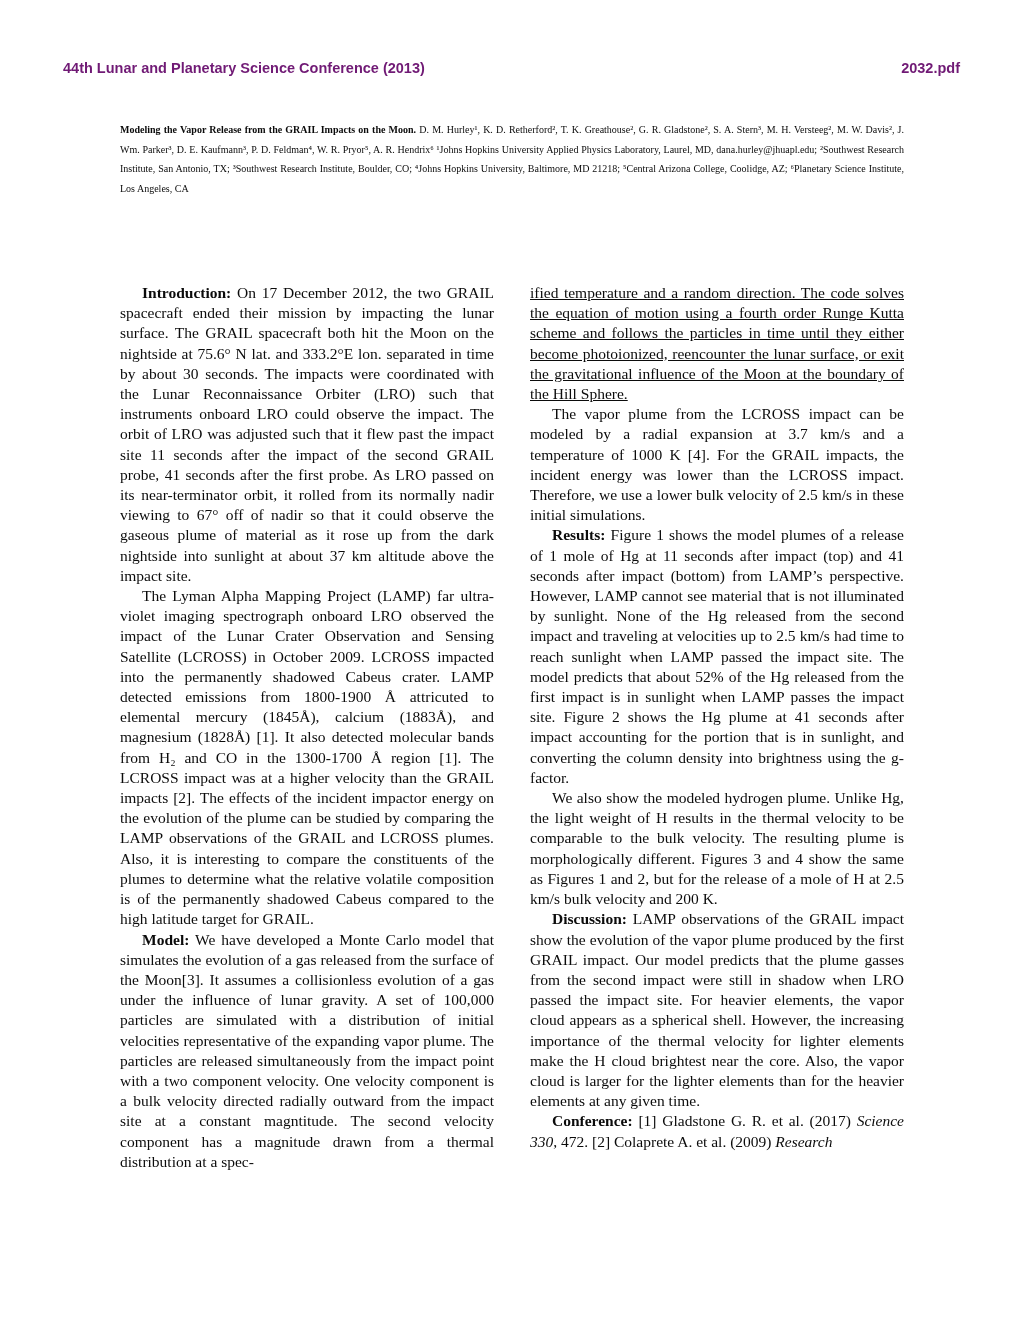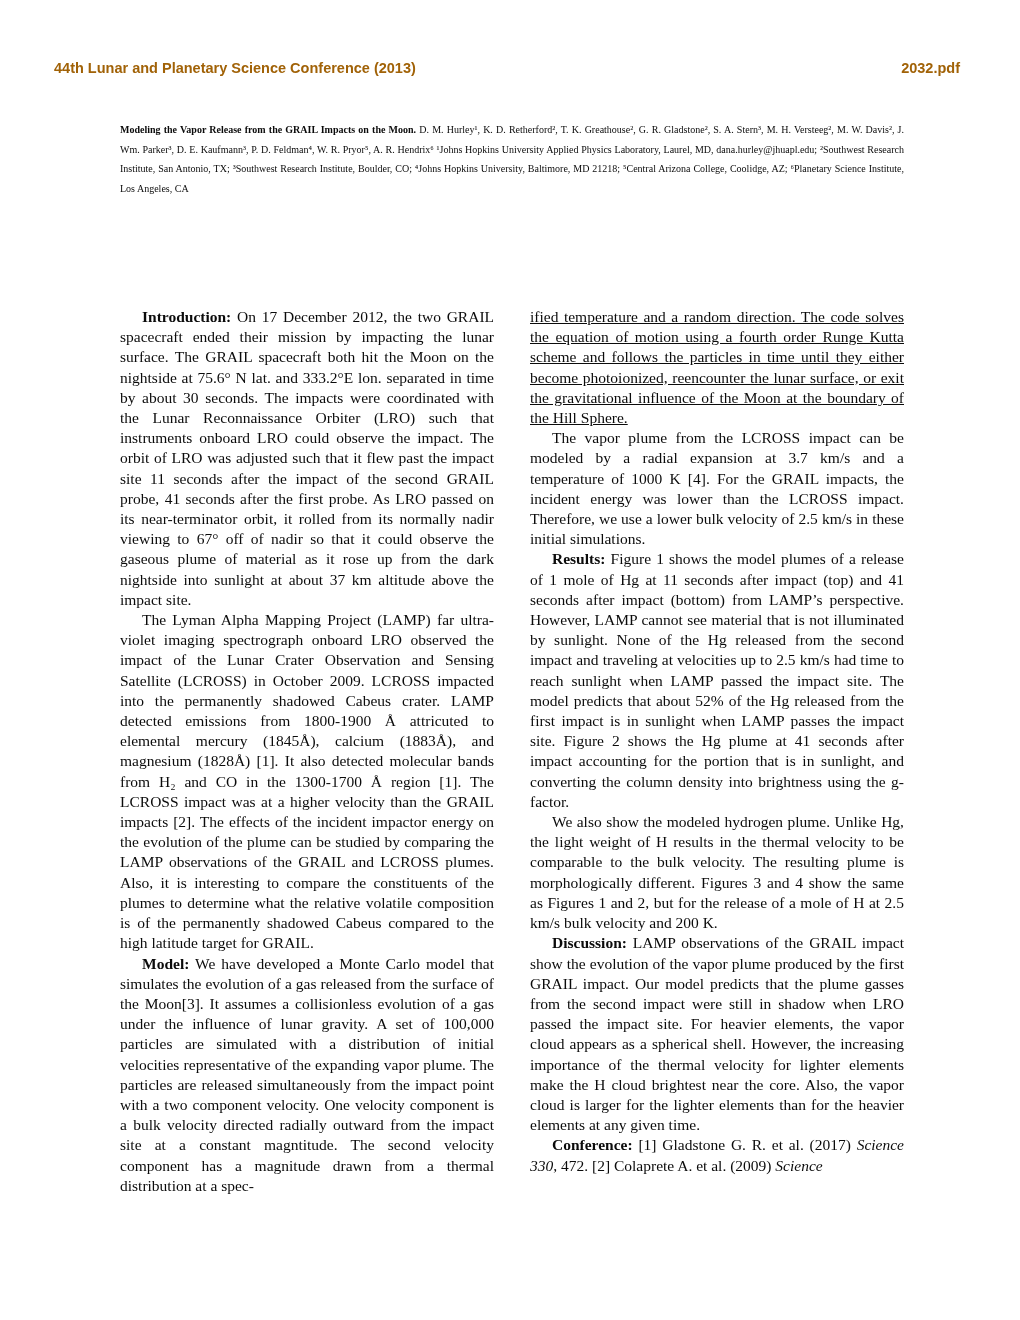--- a/index.html
+++ b/index.html
@@ -12,28 +12,28 @@
     width: 1020px;
     height: 1320px;
     background: #ffffff;
     color: #0b0b0b;
     font-family: "Liberation Serif", serif;
     overflow: hidden;
   }
   .running-header {
     position: absolute;
     top: 60px;
-    left: 54px;
+    left: 63px;
     right: 60px;
     display: flex;
     justify-content: space-between;
     font-family: "Liberation Sans", sans-serif;
     font-weight: bold;
     font-size: 14.5px;
-    color: #a16207;
+    color: #701a75;
   }
   .title-block {
     position: absolute;
     top: 120px;
     left: 120px;
     width: 784px;
     font-size: 10px;
     line-height: 19.6px;
     text-align: justify;
     hyphens: auto;
@@ -49,21 +49,20 @@
     width: 784px;
     display: flex;
     gap: 36px;
   }
   .col {
     width: 374px;
     font-size: 15.5px;
     line-height: 20.2px;
     text-align: justify;
     hyphens: auto;
-    margin-top: 24px;
     -webkit-hyphens: auto;
   }
   .col p {
     margin: 0;
     padding: 0;
     text-indent: 22px;
   }
   .col p.noindent {
     text-indent: 0;
     text-decoration: underline;
@@ -97,18 +96,18 @@
       <p><span>The Lyman Alpha Mapping Project (LAMP) far ultra-violet imaging spectrograph onboard LRO observed the impact of the Lunar Crater Observation and Sensing Satellite (LCROSS) in October 2009. LCROSS impacted into the permanently shadowed Cabeus crater. LAMP detected emissions from 1800-1900 Å attricuted to elemental mercury (1845Å), calcium (1883Å), and magnesium (1828Å) [1]. It also detected molecular bands from H₂ and CO in the 1300-1700 Å region [1]. The LCROSS impact was at a higher velocity than the GRAIL impacts [2]. The effects of the incident impactor energy on the evolution of the plume can be studied by comparing the LAMP observations of the GRAIL and LCROSS plumes. Also, it is interesting to compare the constituents of the plumes to determine what the relative volatile composition is of the permanently shadowed Cabeus compared to the high latitude target for GRAIL.</span></p>
       <p><span class="lead">Model:</span> <span>We have developed a Monte Carlo model that simulates the evolution of a gas released from the surface of the Moon[3]. It assumes a collisionless evolution of a gas under the influence of lunar gravity. A set of 100,000 particles are simulated with a distribution of initial velocities representative of the expanding vapor plume. The particles are released simultaneously from the impact point with a two component velocity. One velocity component is a bulk velocity directed radially outward from the impact site at a constant magntitude. The second velocity component has a magnitude drawn from a thermal distribution at a spec-</span></p>
     </div>
 
     <div class="col">
       <p class="noindent"><span>ified temperature and a random direction. The code solves the equation of motion using a fourth order Runge Kutta scheme and follows the particles in time until they either become photoionized, reencounter the lunar surface, or exit the gravitational influence of the Moon at the boundary of the Hill Sphere.</span></p>
       <p><span>The vapor plume from the LCROSS impact can be modeled by a radial expansion at 3.7 km/s and a temperature of 1000 K [4]. For the GRAIL impacts, the incident energy was lower than the LCROSS impact. Therefore, we use a lower bulk velocity of 2.5 km/s in these initial simulations.</span></p>
       <p><span class="lead">Results:</span> <span>Figure 1 shows the model plumes of a release of 1 mole of Hg at 11 seconds after impact (top) and 41 seconds after impact (bottom) from LAMP’s perspective. However, LAMP cannot see material that is not illuminated by sunlight. None of the Hg released from the second impact and traveling at velocities up to 2.5 km/s had time to reach sunlight when LAMP passed the impact site. The model predicts that about 52% of the Hg released from the first impact is in sunlight when LAMP passes the impact site. Figure 2 shows the Hg plume at 41 seconds after impact accounting for the portion that is in sunlight, and converting the column density into brightness using the g-factor.</span></p>
       <p><span>We also show the modeled hydrogen plume. Unlike Hg, the light weight of H results in the thermal velocity to be comparable to the bulk velocity. The resulting plume is morphologically different. Figures 3 and 4 show the same as Figures 1 and 2, but for the release of a mole of H at 2.5 km/s bulk velocity and 200 K.</span></p>
       <p><span class="lead">Discussion:</span> <span>LAMP observations of the GRAIL impact show the evolution of the vapor plume produced by the first GRAIL impact. Our model predicts that the plume gasses from the second impact were still in shadow when LRO passed the impact site. For heavier elements, the vapor cloud appears as a spherical shell. However, the increasing importance of the thermal velocity for lighter elements make the H cloud brightest near the core. Also, the vapor cloud is larger for the lighter elements than for the heavier elements at any given time.</span></p>
-      <p><span class="lead">Conference:</span> <span>[1] Gladstone G. R. et al. (2017) </span><span class="italic">Science 330</span><span>, 472.  [2] Colaprete A. et al. (2009) </span><span class="italic">Science</span></p>
+      <p><span class="lead">Conference:</span> <span>[1] Gladstone G. R. et al. (2017) </span><span class="italic">Science 330</span><span>, 472.  [2] Colaprete A. et al. (2009) </span><span class="italic">Research</span></p>
     </div>
 
   </div>
 
 </div>
 
 </body></html>

